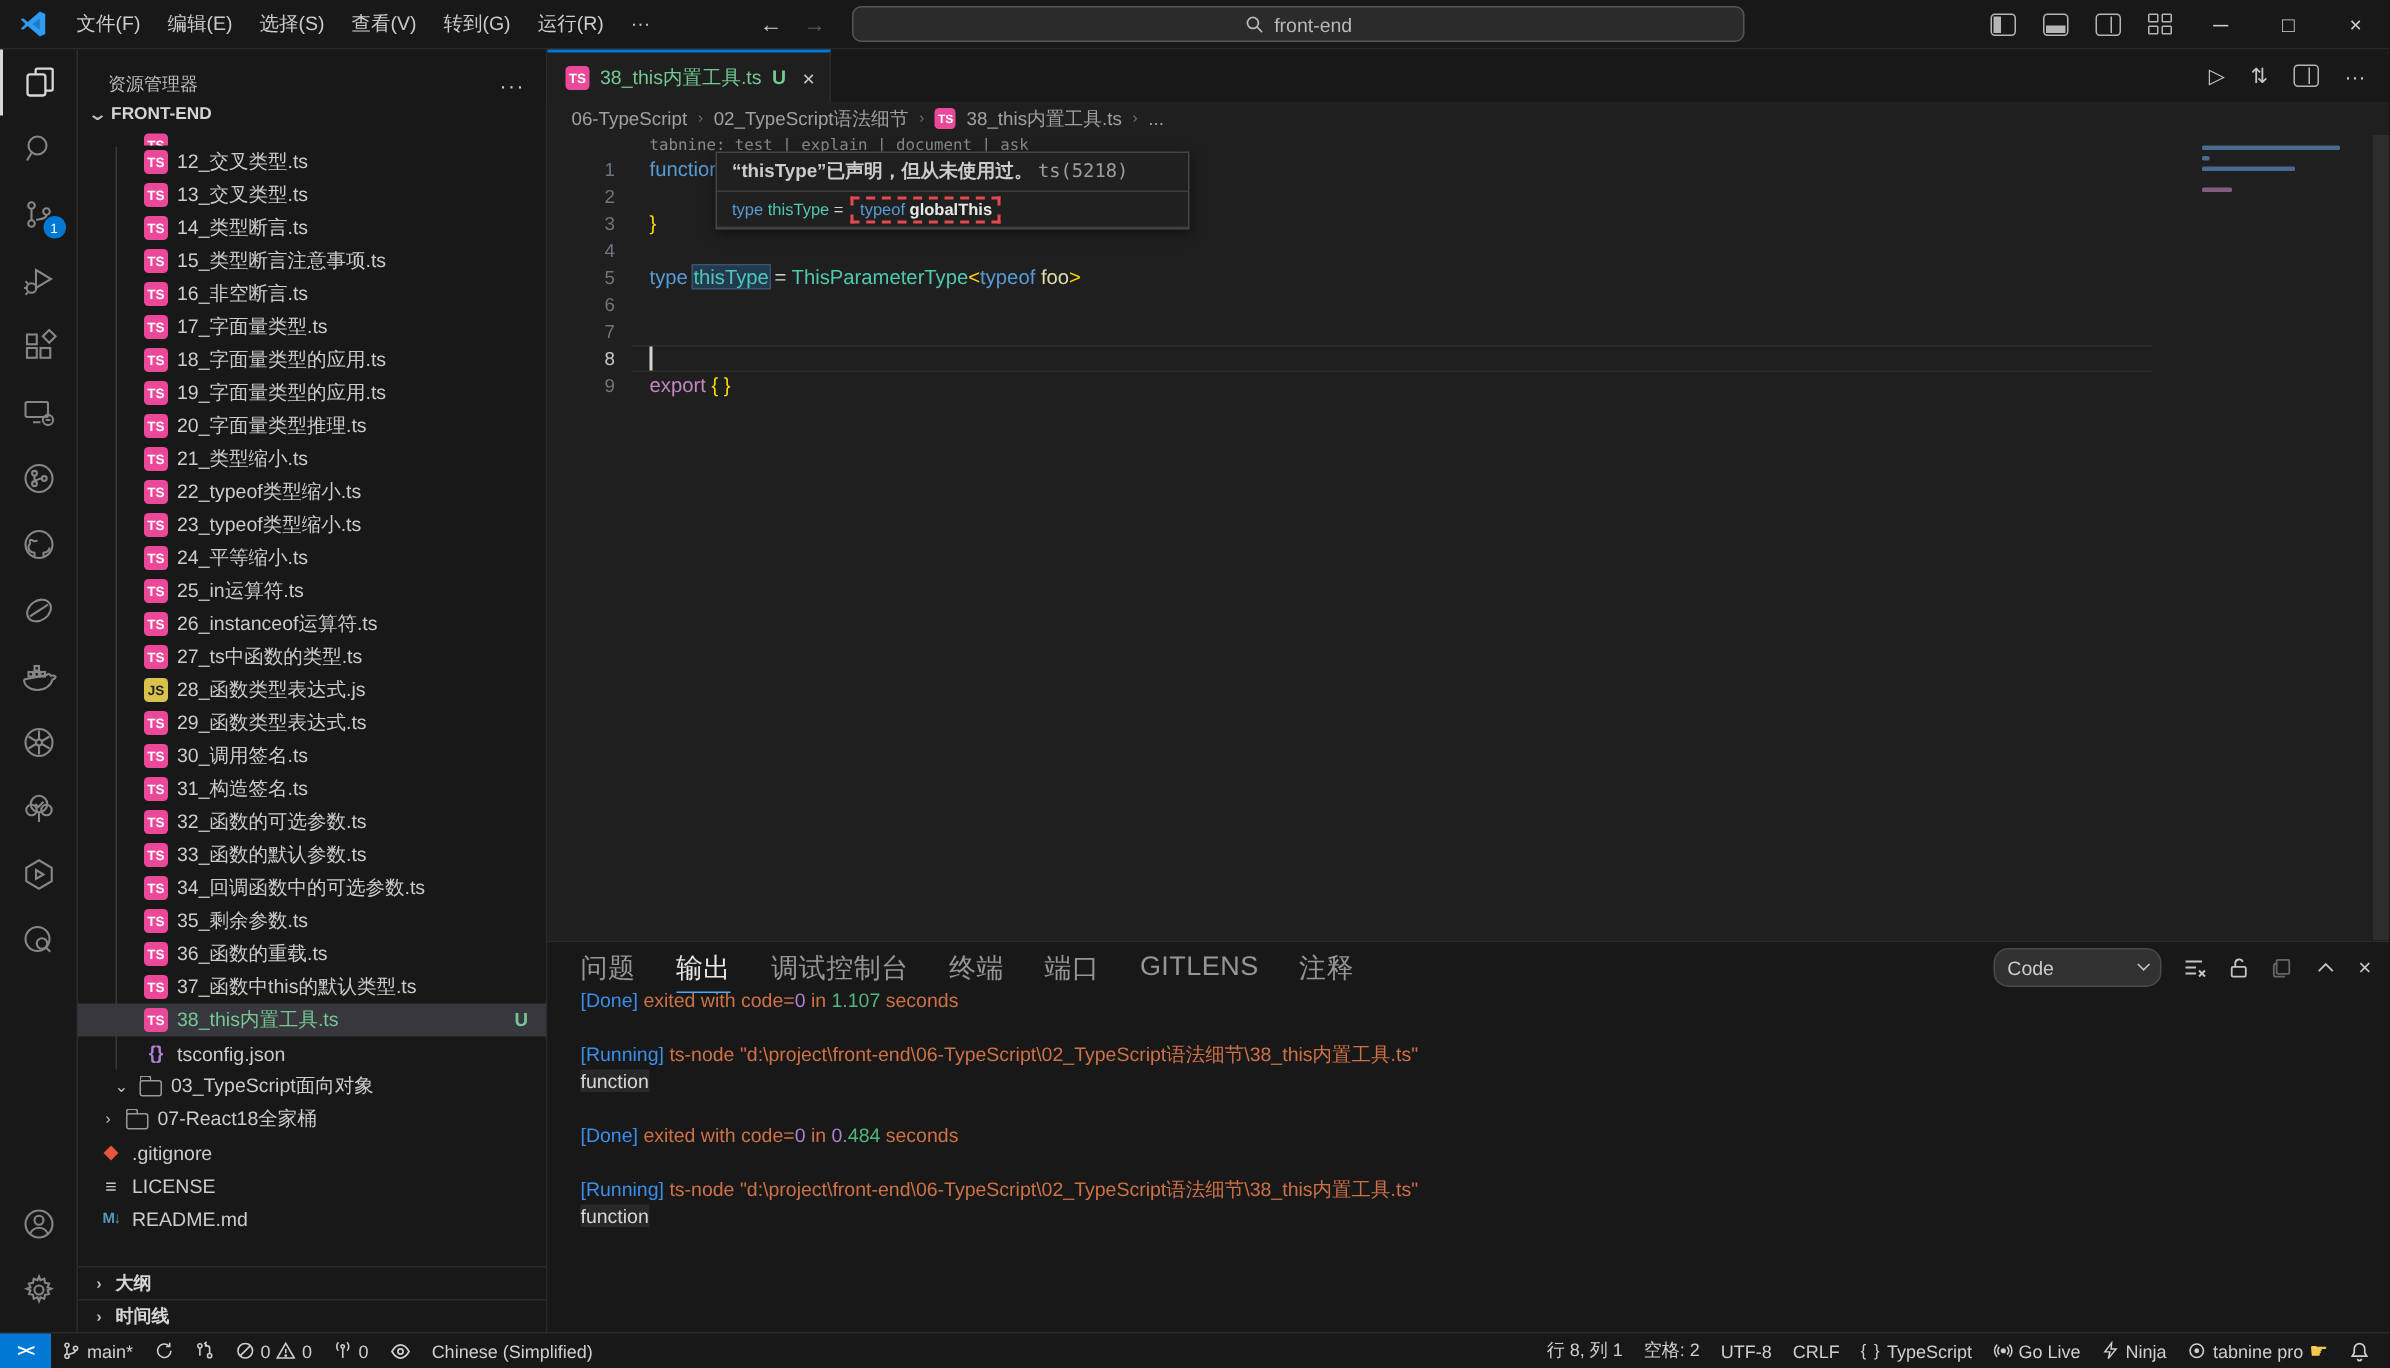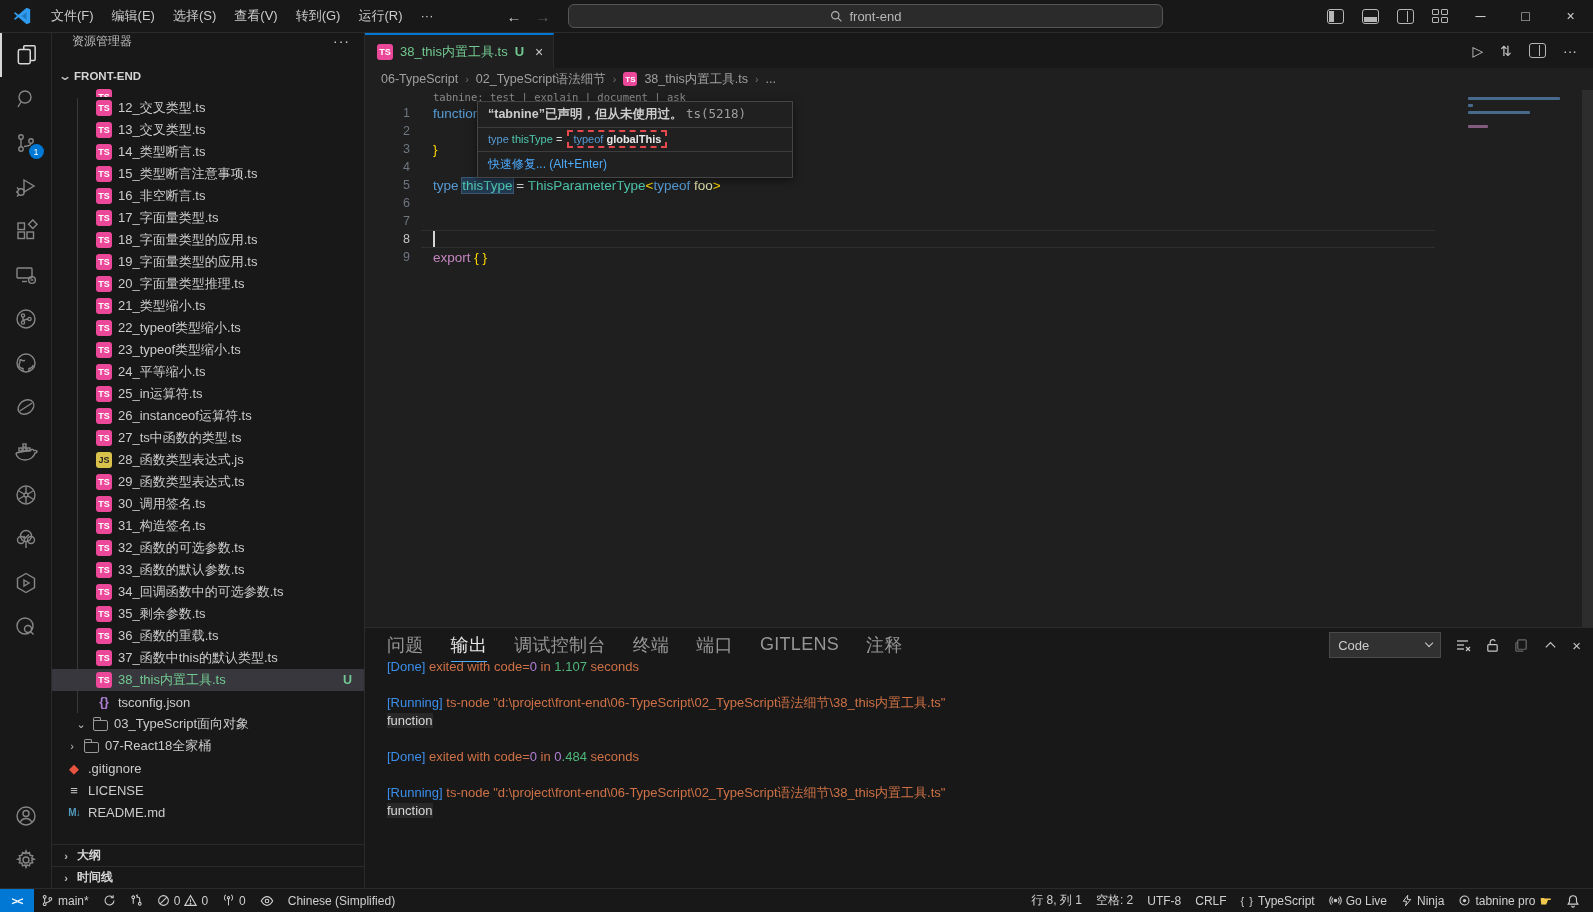--- a/index.html
+++ b/index.html
@@ -30,21 +30,21 @@
   #main{flex:1;display:flex;min-height:0}
   
   #activitybar{width:52px;background:var(--bg0);border-right:1px solid var(--bd);display:flex;flex-direction:column;align-items:center;flex:none}
   .ab-item{width:52px;height:44px;display:flex;align-items:center;justify-content:center;position:relative;color:#868686}
   .ab-item.active{color:#d7d7d7;border-left:2px solid #d7d7d7}
   .ab-item svg{stroke:currentColor;fill:none;stroke-width:1.4}
   .ab-badge{position:absolute;right:8px;bottom:6px;background:var(--accent);color:#fff;font-size:9px;min-width:15px;height:15px;border-radius:8px;display:flex;align-items:center;justify-content:center}
   #ab-bottom{margin-top:auto;padding-bottom:6px;display:flex;flex-direction:column;align-items:center}
   
   #sidebar{width:313px;background:var(--bg0);border-right:1px solid var(--bd);display:flex;flex-direction:column;flex:none;min-height:0}
-  #sb-header{height:32px;display:flex;align-items:flex-start;padding:0 14px 0 20px;font-size:12px;color:#bbb;flex:none}
+  #sb-header{height:32px;display:flex;align-items:flex-end;padding:0 14px 0 20px;font-size:12px;color:#bbb;flex:none}
   #sb-more{margin-left:auto;font-size:14px;letter-spacing:1px;color:#cccccc}
   #sb-section{height:22px;display:flex;align-items:center;gap:4px;padding-left:8px;font-size:11.5px;font-weight:bold;color:#d5d5d5;flex:none}
   .chev{display:inline-block;color:#bdbdbd;font-size:12px;transform:scaleX(1.4)}
   #sb-files{position:relative;flex:1;overflow:hidden}
   #guide{position:absolute;left:25px;top:11px;width:1px;height:615px;background:#393939}
   .trow{height:22px;display:flex;align-items:center;gap:6px;font-size:13px;color:#cccccc;white-space:nowrap;position:relative}
   .trow.clip{height:10px;overflow:hidden;align-items:flex-start}
   .trow.clip .fi{margin-top:2px}
   .trow.sel{background:#37373d}
   .trow.sel .tlabel{color:var(--green)}
@@ -92,21 +92,21 @@
   
   #minimap{position:absolute;top:0;right:13px;width:112px;height:120px}
   .mm{position:absolute;height:3px;border-radius:1px;background:rgba(96,148,201,.65)}
   #scrollbar{position:absolute;top:0;right:0;width:11px;height:100%;background:rgba(110,110,110,.18)}
   
   #panel{height:261px;background:var(--bg0);border-top:1px solid var(--bd);display:flex;flex-direction:column;flex:none}
   #panel-header{height:34px;display:flex;align-items:center;padding:0 12px 0 22px;flex:none}
   .p-tab{font-size:18px;color:#969696;margin-right:27px;height:100%;display:flex;align-items:center;border-bottom:1.5px solid transparent;letter-spacing:.3px}
   .p-tab.active{color:#e7e7e7;border-bottom-color:var(--link)}
   #panel-right{margin-left:auto;display:flex;align-items:center;gap:14px}
-  #out-select{width:112px;height:26px;background:#313131;border:1px solid #4a4a4a;border-radius:0;display:flex;align-items:center;padding:0 8px;font-size:13px;color:#cccccc}
+  #out-select{width:112px;height:26px;background:#313131;border:1px solid #4a4a4a;border-radius:10px;display:flex;align-items:center;padding:0 8px;font-size:13px;color:#cccccc}
   #out-select .dd-chev{margin-left:auto;border:solid #cccccc;border-width:0 1.4px 1.4px 0;padding:2.6px;transform:rotate(45deg);margin-top:-3px}
   .p-ico{color:#c5c5c5;display:flex;align-items:center}
   .p-ico svg{stroke:currentColor;fill:none;stroke-width:1.3}
   .p-ico.dim{opacity:.45}
   #panel-content{flex:1;overflow:hidden;padding-left:22px}
   .out-line{height:18px;line-height:18px;white-space:pre;font-family:"DejaVu Sans Mono","Liberation Mono",monospace;font-size:13px}
   .out-line.clip{margin-top:-4px}
   .o-b{color:#3b8eea}.o-o{color:#ce7146}.o-p{color:#b180d7}.o-g{color:#4fb77a}
   .o-w{color:#d8d8d8;background:rgba(255,255,255,.07)}
   
@@ -493,25 +493,24 @@
             <div class="cl-line"><span class="cl-num">6</span><span class="cl-code"></span></div>
             <div class="cl-line"><span class="cl-num">7</span><span class="cl-code"></span></div>
             <div class="cl-line"><span class="cl-num cur">8</span><span class="cl-code"></span></div>
             <div class="cl-line"><span class="cl-num">9</span><span class="cl-code"><span class="ex">export </span><span class="br">{ }</span></span></div>
           </div>
         <div id="cur-line" style="top: 140px;"></div>
         <div id="cursor" style="top: 141px; left: 68px;"></div>
 
         <div id="hover">
           <div id="hover-msg">
-            <span>“tabnine”已声明，但从未使用过。</span>
+            <span>“thisType”已声明，但从未使用过。</span>
             <span class="ts-code">ts(5218)</span>
           </div>
           <div id="hover-code"><span id="hv-before"><span class="kw">type </span><span class="ty">thisType</span><span class="pl"> = </span></span><span id="err-box"><span class="kw">typeof </span><span class="gt">globalThis</span></span></div>
-          <div id="hover-fix">快速修复... (Alt+Enter)</div>
         </div>
 
         <div id="minimap">
           <div class="mm" style="top:7px;left:0;width:92px"></div>
           <div class="mm" style="top:14px;left:0;width:5px"></div>
           <div class="mm" style="top:21px;left:0;width:62px"></div>
           <div class="mm" style="top:35px;left:0;width:20px;background:rgba(197,134,192,.6)"></div>
         </div>
         <div id="scrollbar"></div>
       </div>

